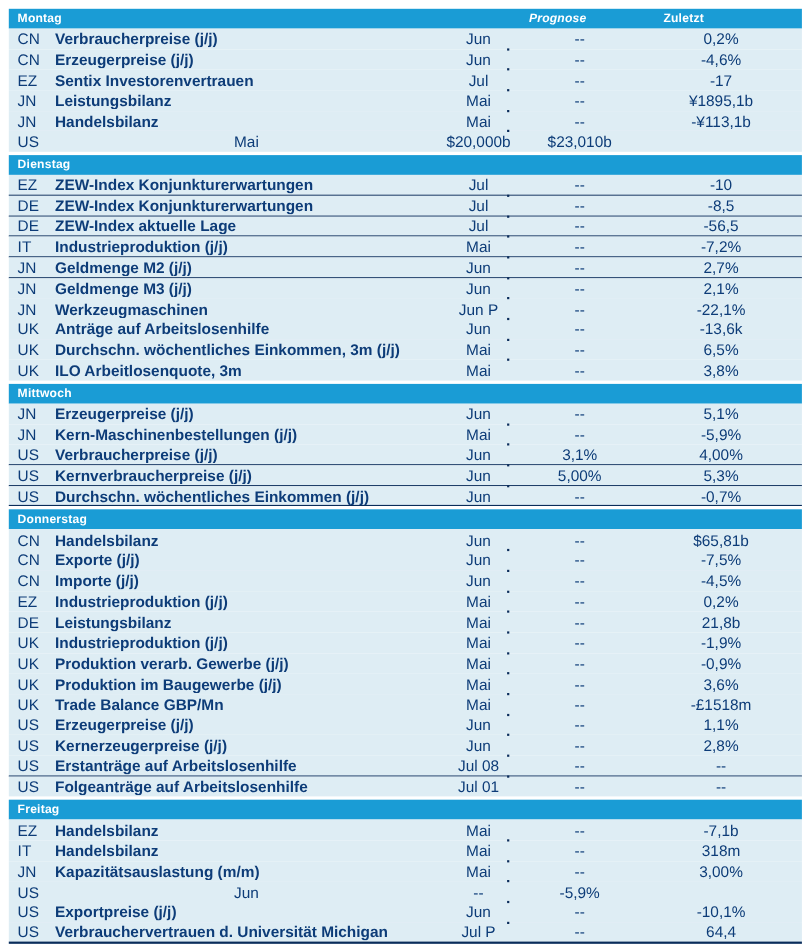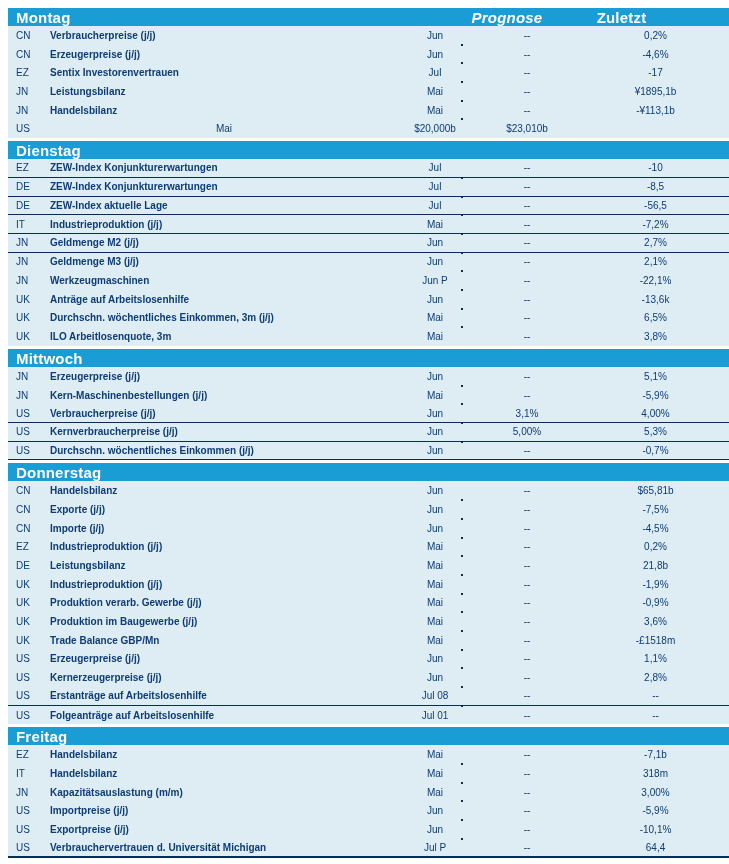--- a/index.html
+++ b/index.html
@@ -6,29 +6,29 @@
   body{
     width:729px;height:864px;background:#ffffff;overflow:hidden;
     font-family:"Liberation Sans","DejaVu Sans",sans-serif;
     -webkit-font-smoothing:antialiased;
   }
   .cal{position:absolute;left:8px;top:8px;width:721px;}
   .section{margin-bottom:3px;}
   .section:last-child{margin-bottom:0;}
   .bar{
     height:18px;background:var(--bar,#1A9CD5);color:#ffffff;
-    font-size:15px;font-weight:bold;display:flex;align-items:center;
+    font-size:11px;font-weight:bold;display:flex;align-items:center;
     padding-left:8px;box-sizing:border-box;position:relative;letter-spacing:.2px;
   }
   .bar .collabel{position:absolute;top:0;height:18px;display:flex;align-items:center;justify-content:center;}
   .bar .collabel.forecast{left:444px;width:110px;font-style:italic;}
   .bar .collabel.last{left:540px;width:147px;}
   .row{
     height:18.7px;background:var(--rowbg,#DEEDF4);color:var(--txt,#0D3C78);
-    font-size:10px;display:grid;align-items:center;position:relative;
+    font-size:14px;display:grid;align-items:center;position:relative;
     grid-template-columns:42px 348px 74px 110px 147px;box-sizing:border-box;
   }
   .row .c-country{padding-left:8px;}
   .row .c-ind{white-space:nowrap;overflow:hidden;font-weight:bold;}
   .row .c-period,.row .c-fc,.row .c-last{text-align:center;white-space:nowrap;}
   
   .row + .row::before{
     content:"";position:absolute;left:453px;top:-1px;width:2px;height:2px;
     background:var(--sep,#0A2C5A);z-index:2;
   }
@@ -318,21 +318,20 @@
       </div>
       <div class="row">
         <span class="c-country">JN</span>
         <span class="c-ind">Kapazitätsauslastung (m/m)</span>
         <span class="c-period">Mai</span>
         <span class="c-fc">--</span>
         <span class="c-last">3,00%</span>
       </div>
       <div class="row">
         <span class="c-country">US</span>
-        <span class="c-ind">Importpreise (j/j)</span>
         <span class="c-period">Jun</span>
         <span class="c-fc">--</span>
         <span class="c-last">-5,9%</span>
       </div>
       <div class="row">
         <span class="c-country">US</span>
         <span class="c-ind">Exportpreise (j/j)</span>
         <span class="c-period">Jun</span>
         <span class="c-fc">--</span>
         <span class="c-last">-10,1%</span>

